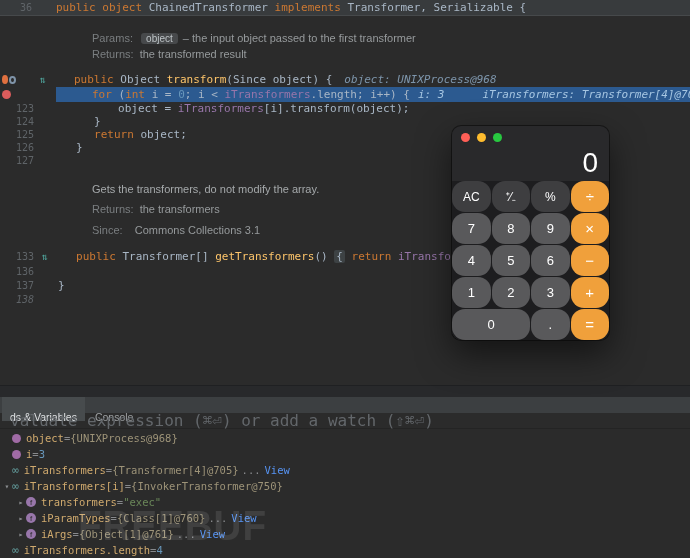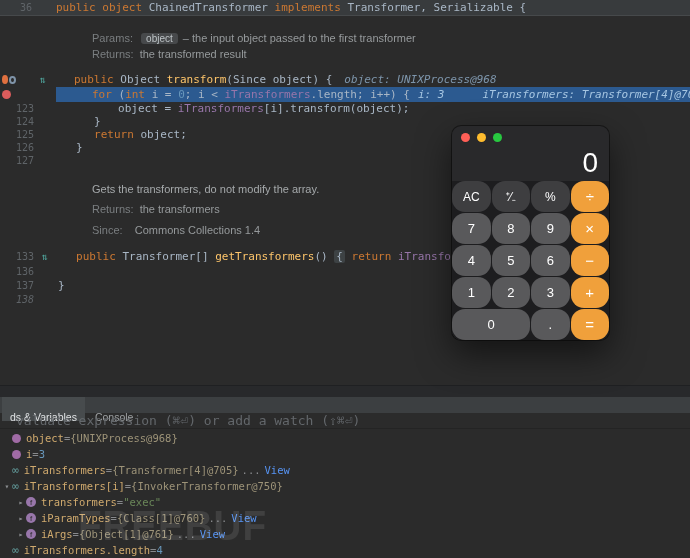--- a/index.html
+++ b/index.html
@@ -55,21 +55,21 @@
   .calc-btn.span2 { grid-column:span 2; }
 
   
   .debug-panel { position:absolute; left:0; top:385px; width:690px; height:173px; background:#2b2b2b; z-index:10; }
   .debug-strip { height:12px; background:#28292b; border-top:1px solid #1f2022; }
   .debug-tabs { height:16px; background:#3c3f41; display:flex; align-items:stretch; padding-left:2px; gap:2px;
                 font-size:10.5px; }
   .tab { padding:12px 8px; line-height:16px; color:#9da0a2;text-align:right; }
   .tab.selected { background:#474b4d; color:#e0e2e4; }
   .eval-bar { height:16px; background:#2b2b2b; border-bottom:1px solid #242424; color:#63676b;
-              font-size:13px; line-height:15px; padding-left:16px; font-family:"DejaVu Sans Mono",monospace; }
+              font-size:16px; line-height:15px; padding-left:10px; font-family:"DejaVu Sans Mono",monospace; }
   .vars { padding-top:1px; font-family:"DejaVu Sans Mono",monospace; font-size:10.5px; }
   .var-row { height:16px; display:flex; align-items:center; }
   .vr-chev { width:10px; color:#8a8d90; font-size:8px; text-align:center; flex:0 0 10px; }
   .var-ic { margin-right:5px; display:inline-flex; align-items:center; justify-content:center; }
   .ic-variable { width:9px; height:9px; border-radius:50%; background:#a06ba5; }
   .ic-watch { color:#5f9595; font-size:11px; line-height:1; }
   .ic-field { width:10px; height:10px; border-radius:50%; background:#9876aa; color:#2b2b2b; font-size:8px;
               font-family:"Liberation Sans",sans-serif; }
   .v-name { color:#d0aa6e; }
   .v-eq { color:#87898c; }
@@ -217,21 +217,21 @@
             <span class="gut-b"></span>
           </div>
           <div class="code" style="padding-left: 36px;"><span class="c-doclabel">Returns:  </span><span class="c-doc2">the transformers</span></div>
         </div>
         <div class="ed-line doc-line" style="height: 22px;">
           <div class="gutter">
             <span class="gut-a"></span>
             <span class="lnum"></span>
             <span class="gut-b"></span>
           </div>
-          <div class="code" style="padding-left: 36px;"><span class="c-doclabel">Since:    </span><span class="c-doc2">Commons Collections 1.4</span></div>
+          <div class="code" style="padding-left: 36px;"><span class="c-doclabel">Since:    </span><span class="c-doc2">Commons Collections 3.1</span></div>
         </div>
         <div class="ed-line" style="height: 8px;">
           <div class="gutter">
             <span class="gut-a"></span>
             <span class="lnum"></span>
             <span class="gut-b"></span>
           </div>
           <div class="code" style="padding-left: 0px;"></div>
         </div>
         <div class="ed-line" style="height: 15px;">

